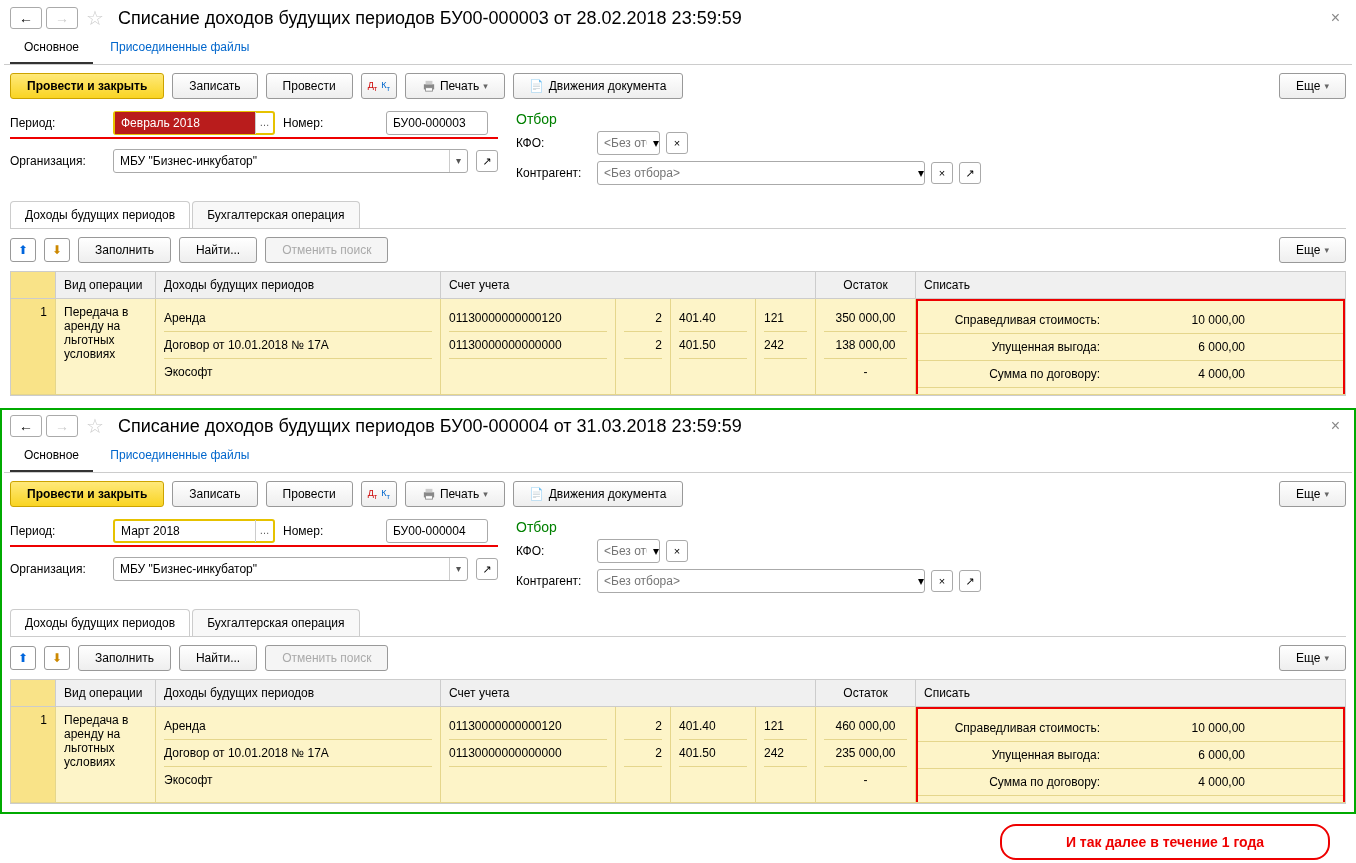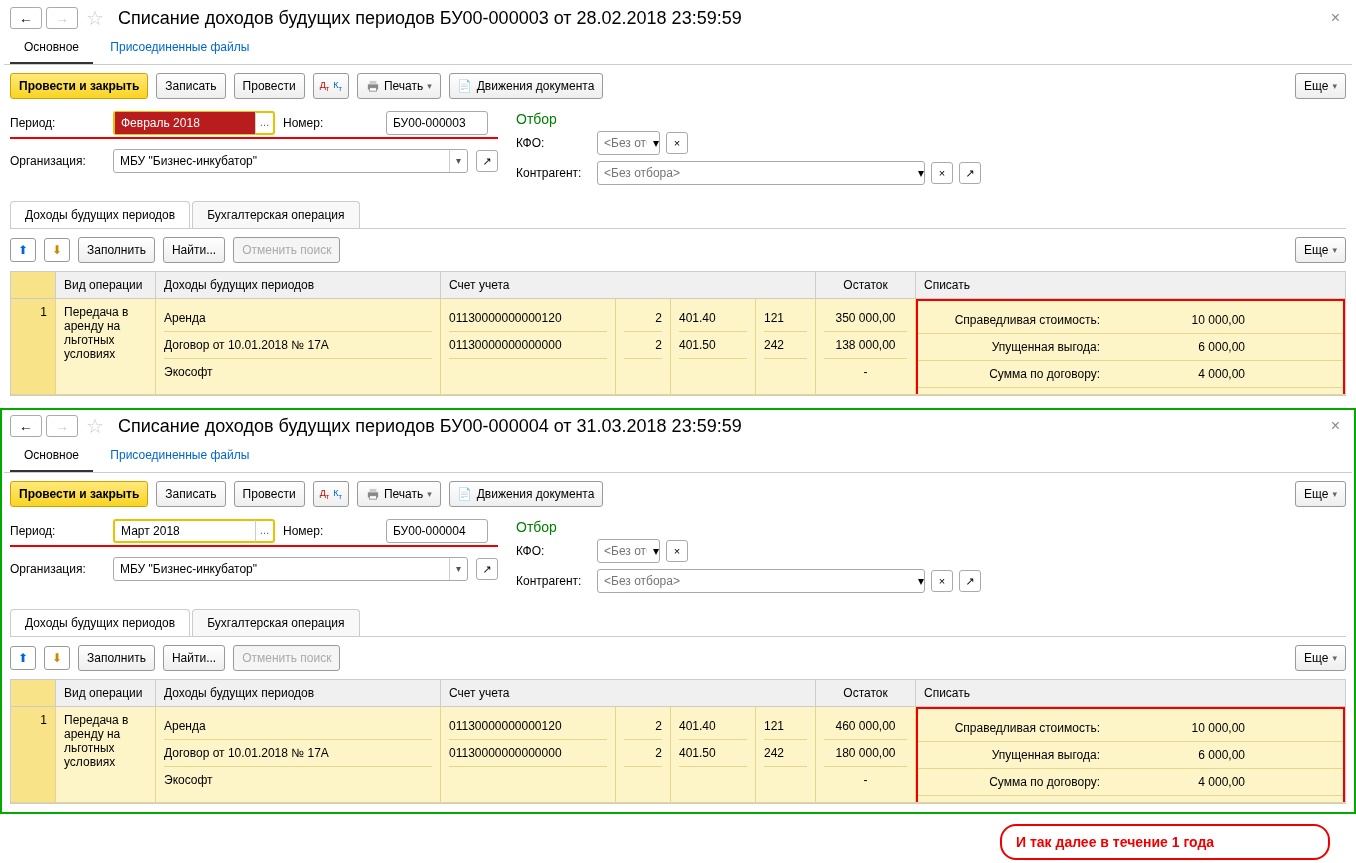--- a/index.html
+++ b/index.html
@@ -9,21 +9,21 @@
 .nav-row { display: flex; align-items: center; gap: 4px; padding: 2px 6px; }
 .nav-btn { width: 32px; height: 22px; border: 1px solid #aaa; background: #fff; border-radius: 3px; display: flex; align-items: center; justify-content: center; cursor: pointer; font-size: 14px; }
 .star { color: #ccc; font-size: 20px; margin: 0 4px; cursor: pointer; }
 .doc-title { font-size: 18px; margin-left: 6px; }
 .close-x { margin-left: auto; font-size: 16px; color: #888; cursor: pointer; padding: 0 6px; }
 .nav-tabs { border-bottom: 1px solid #ccc; padding: 0 6px; }
 .nav-tabs span { display: inline-block; padding: 8px 14px; cursor: pointer; }
 .nav-tabs .active { border-bottom: 2px solid #333; }
 .nav-tabs .link { color: #0066cc; }
 .toolbar { display: flex; align-items: center; gap: 8px; padding: 8px 6px; }
-.btn { height: 26px; padding: 0 8px; border: 1px solid #999; background: linear-gradient(#fff,#eee); border-radius: 3px; cursor: pointer; display: inline-flex; align-items: center; gap: 4px; font-size: 12px; }
+.btn { height: 26px; padding: 0 16px; border: 1px solid #999; background: linear-gradient(#fff,#eee); border-radius: 3px; cursor: pointer; display: inline-flex; align-items: center; gap: 4px; font-size: 12px; }
 .btn.primary { background: linear-gradient(#ffe97a,#f9d423); border-color: #cca300; font-weight: bold; }
 .btn.icon { padding: 0 6px; }
 .btn.disabled { color: #aaa; background: #f5f5f5; }
 .spacer { flex: 1; }
 .drop::after { content: " ▾"; font-size: 9px; color: #666; }
 .form-area { display: flex; align-items: flex-start; padding: 4px 6px 10px; gap: 18px; }
 .form-left { display: flex; flex-direction: column; gap: 10px; }
 .form-row { display: flex; align-items: center; gap: 8px; }
 .form-row label { width: 95px; }
 .input-wrap { display: flex; align-items: center; border: 1px solid #aaa; border-radius: 3px; height: 24px; background: #fff; }
@@ -58,21 +58,21 @@
 .w-n2 { width: 55px; text-align: right; }
 .w-n3 { width: 85px; text-align: left; }
 .w-n4 { width: 60px; text-align: left; }
 .w-rest { width: 100px; text-align: center; }
 .w-label { width: 190px; text-align: right; }
 .w-val { width: 145px; text-align: right; }
 .multi-col { display: flex; flex-direction: column; }
 .multi-col > div { padding: 6px 0; border-bottom: 1px solid #e5d68c; }
 .multi-col > div:last-child { border-bottom: none; }
 .write-box { border: 2px solid #e00; display: flex; flex-direction: column; }
-.note-bubble { margin: 10px auto 10px 1000px; width: 330px; border: 2px solid #e00; border-radius: 16px; padding: 8px 14px; color: #e00; font-weight: bold; text-align: left; font-size: 14px; }
+.note-bubble { margin: 10px auto 10px 1000px; width: 330px; border: 2px solid #e00; border-radius: 16px; padding: 8px 14px; color: #e00; font-weight: bold; text-align: center; font-size: 14px; }
 svg.print-ic { width: 14px; height: 12px; }
 </style>
 </head>
 <body>
 
 <div id="root">
 <div class="doc-wrap ">
   <div class="nav-row">
     <div class="nav-btn">←</div>
     <div class="nav-btn" style="color:#ccc">→</div>
@@ -336,21 +336,21 @@
             <div>401.50</div>
             <div>&nbsp;</div>
       </div>
       <div class="td w-n4 multi-col">
         <div>121</div>
             <div>242</div>
             <div>&nbsp;</div>
       </div>
       <div class="td w-rest multi-col">
         <div>460 000,00</div>
-            <div>180 000,00</div>
+            <div>235 000,00</div>
             <div>-</div>
       </div>
       <div class="td multi-col" style="flex:1;border-right:none;padding:0">
         <div class="write-box">
 
             <div style="display:flex;border-bottom:1px solid #e5d68c">
               <div class="w-label" style="padding:6px 8px">Справедливая стоимость:</div>
               <div class="w-val" style="padding:6px 8px">10 000,00</div>
             </div>
             <div style="display:flex;border-bottom:1px solid #e5d68c">

